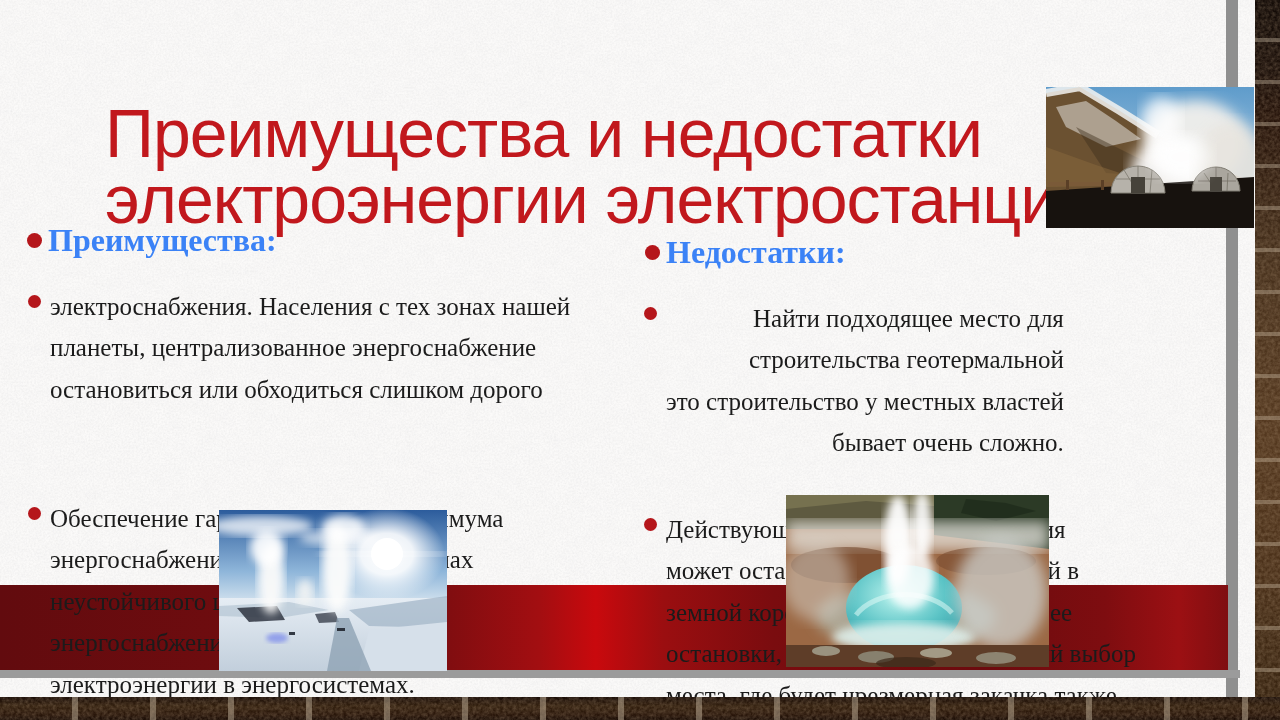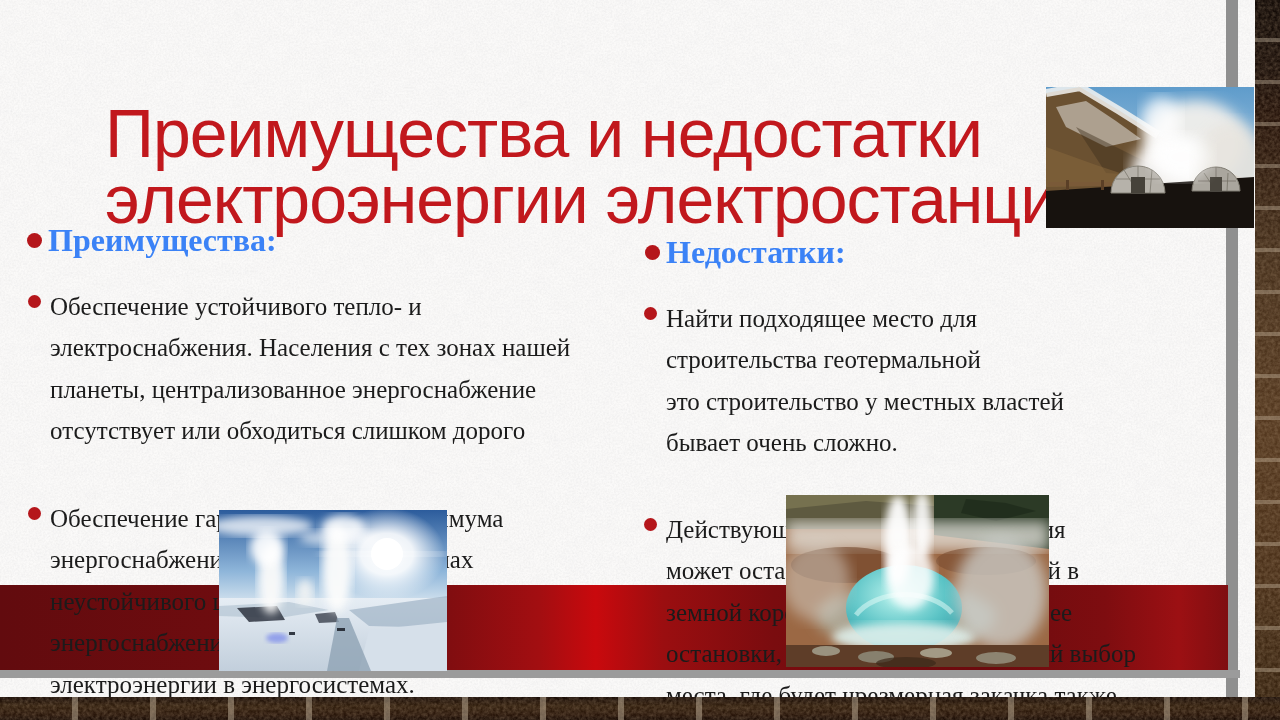--- a/index.html
+++ b/index.html
@@ -113,41 +113,40 @@
     <div>электроэнергии электростанций</div>
   </div>
 
   <div class="hdr" style="left:48px;top:222px;">
     <span class="bullet hb"></span>
     <span>Преимущества:</span>
   </div>
 
   <div class="para" style="left:50px;top:286px;">
     <span class="bullet pb"></span>
-    <div class="line">Обеспечение устойчивого тепло- и</div>
     <div class="line">электроснабжения. Населения с тех зонах нашей</div>
     <div class="line">планеты, централизованное энергоснабжение</div>
-    <div class="line">отсутствует или обходиться слишком дорого</div>
+    <div class="line">остановиться или обходиться слишком дорого</div>
   </div>
 
   <div class="para" style="left:50px;top:498px;">
     <span class="bullet pb"></span>
     <div class="line">Обеспечение гарантированного минимума</div>
     <div class="line">энергоснабжения населения в тех зонах</div>
     <div class="line">неустойчивого централизованного</div>
     <div class="line">энергоснабжения из-за нехватки</div>
     <div class="line">электроэнергии в энергосистемах.</div>
   </div>
 
   <div class="hdr" style="left:666px;top:234px;">
     <span class="bullet hb"></span>
     <span>Недостатки:</span>
   </div>
 
-  <div class="para" style="left:666px;top:298px;">
+  <div class="para" style="left:666px;top:298px;text-align:right;">
     <span class="bullet pb"></span>
     <div class="line">Найти подходящее место для</div>
     <div class="line">строительства геотермальной</div>
     <div class="line">это строительство у местных властей</div>
     <div class="line">бывает очень сложно.</div>
   </div>
 
   <div class="para" style="left:666px;top:509px;">
     <span class="bullet pb"></span>
     <div class="line">Действующая геотермальная станция</div>

